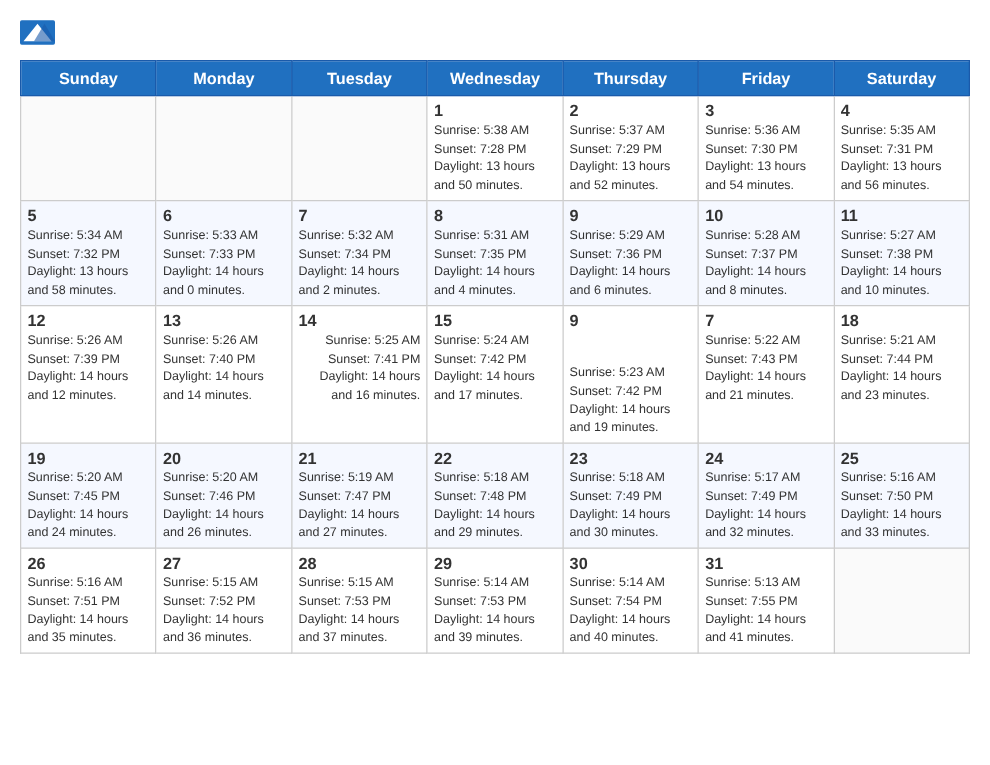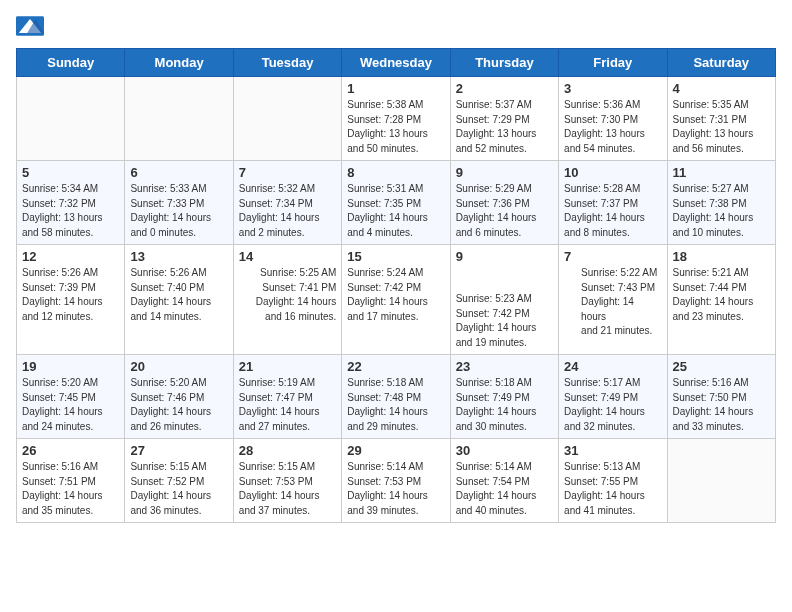--- a/index.html
+++ b/index.html
@@ -231,21 +231,21 @@
         </td>
         <td>
           <span class="day-number">9</span>
           <div class="cell-content" style="white-space: pre-line; margin-top: 28px;">Sunrise: 5:23 AM
 Sunset: 7:42 PM
 Daylight: 14 hours
 and 19 minutes.</div>
         </td>
         <td>
           <span class="day-number">7</span>
-          <div class="cell-content" style="white-space: pre-line; margin-left: 17px;">Sunrise: 5:22 AM
+          <div class="cell-content" style="white-space: pre-line;">Sunrise: 5:22 AM
 Sunset: 7:43 PM
 Daylight: 14 hours
 and 21 minutes.</div>
         </td>
         <td>
           <span class="day-number">18</span>
           <div class="cell-content" style="white-space: pre-line;">Sunrise: 5:21 AM
 Sunset: 7:44 PM
 Daylight: 14 hours
 and 23 minutes.</div>

